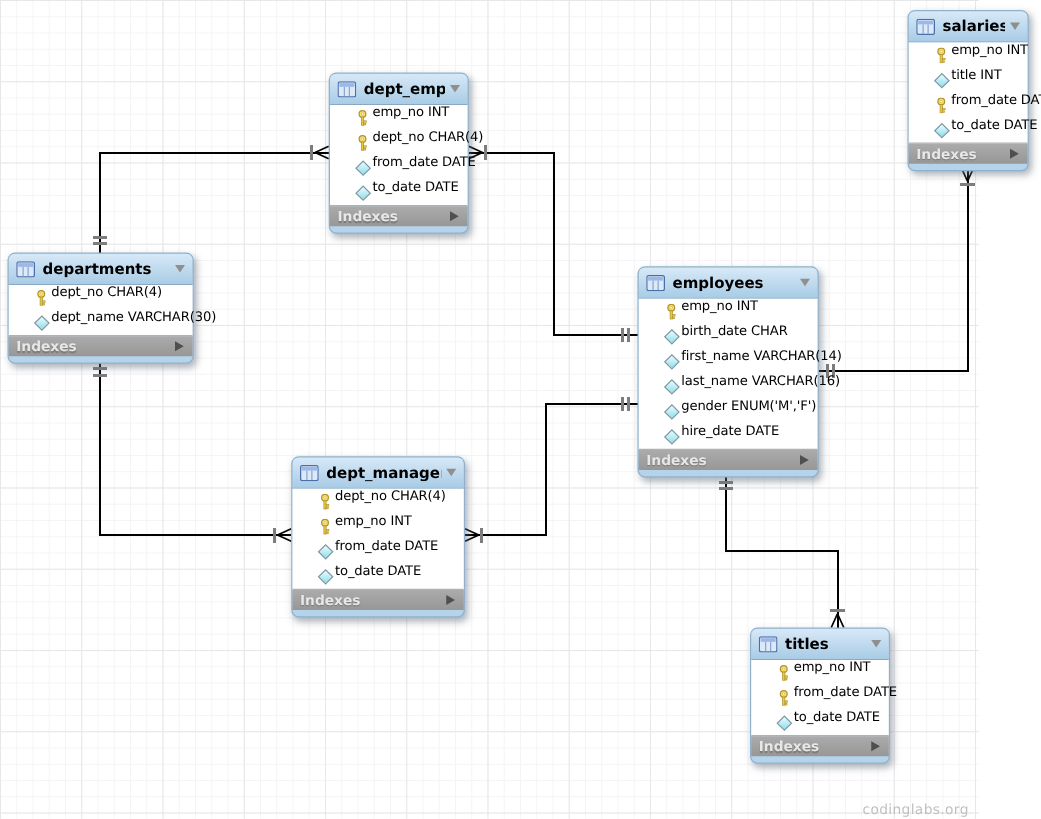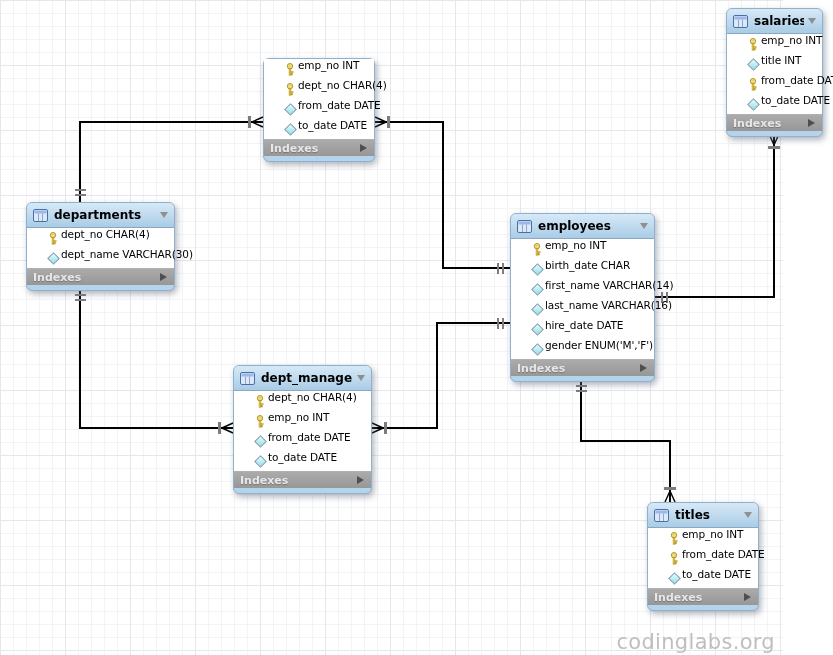--- a/index.html
+++ b/index.html
@@ -41,21 +41,21 @@
   .diamond{width:7px;height:7px;transform:rotate(45deg);background:linear-gradient(135deg,#eafcfe,#8fdeea);border:1px solid #7b98a5;display:block;}
   .tbl-footer{
     height:16px;display:flex;align-items:center;
     background:linear-gradient(#ababab,#979797);
     padding:0 7px 0 6px;
   }
   .footer-label{flex:1 1 auto;font-size:11px;font-weight:bold;color:#e7e7e7;text-shadow:0 1px 1px rgba(0,0,0,.25);}
   .footer-arrow{flex:0 0 auto;width:0;height:0;border-top:4.5px solid transparent;border-bottom:4.5px solid transparent;border-left:7px solid #4f4f4f;}
   #watermark{
     position:absolute;right:8px;bottom:1px;z-index:3;
-    font-size:21px;color:#bfbfbf;letter-spacing:.3px;
+    font-size:11px;color:#bfbfbf;letter-spacing:.3px;
   }
 </style>
 </head>
 <body>
 
 <div id="canvas">
   <svg id="connector-layer" width="833" height="655" viewBox="0 0 833 655">
       <g>
         <polyline points="263,122 80,122 80,202" fill="none" stroke="#000" stroke-width="1.6" shape-rendering="crispEdges"></polyline>
         <line x1="252" y1="122" x2="263" y2="127" stroke="#000" stroke-width="1.4"></line>
@@ -156,20 +156,32 @@
             </span>
             <span class="row-text">to_date DATE</span>
           </div>
         </div>
         <div class="tbl-footer">
           <span class="footer-label">Indexes</span>
           <span class="footer-arrow"></span>
         </div>
       </div>
       <div class="db-table" style="left: 263px; top: 58px; width: 112px;">
+        <div class="tbl-header">
+          <span>
+            <svg class="tbl-icon" width="15" height="13" viewBox="0 0 15 13">
+              <rect x="0.5" y="0.5" width="14" height="12" rx="1.5" fill="#dce9f8" stroke="#4a6ea8"></rect>
+              <rect x="1.5" y="1.5" width="12" height="3" fill="#9db8e8"></rect>
+              <line x1="5.5" y1="4.5" x2="5.5" y2="12" stroke="#8ca6cc"></line>
+              <line x1="9.5" y1="4.5" x2="9.5" y2="12" stroke="#8ca6cc"></line>
+            </svg>
+          </span>
+          <span class="tbl-title">dept_emp</span>
+          <span class="collapse-tri"></span>
+        </div>
         <div class="tbl-body">
           <div class="tbl-row">
             <span class="row-icon">
               <svg width="10" height="13" viewBox="0 0 10 13">
                 <circle cx="5" cy="3.2" r="2.7" fill="#f8e070" stroke="#b2952a"></circle>
                 <circle cx="5" cy="3.2" r="1" fill="#fffbe0" stroke="#c9ad3c" stroke-width="0.5"></circle>
                 <rect x="4.1" y="5.6" width="1.8" height="6.6" fill="#e9c93f" stroke="#b2952a" stroke-width="0.6"></rect>
                 <rect x="5.9" y="8.6" width="2.2" height="1.3" fill="#e9c93f" stroke="#b2952a" stroke-width="0.5"></rect>
                 <rect x="5.9" y="10.7" width="1.7" height="1.3" fill="#e9c93f" stroke="#b2952a" stroke-width="0.5"></rect>
               </svg>
@@ -199,21 +211,21 @@
               <span class="diamond"></span>
             </span>
             <span class="row-text">to_date DATE</span>
           </div>
         </div>
         <div class="tbl-footer">
           <span class="footer-label">Indexes</span>
           <span class="footer-arrow"></span>
         </div>
       </div>
-      <div class="db-table" style="left: 6px; top: 202px; width: 149px; margin-left: 20px;">
+      <div class="db-table" style="left: 6px; top: 202px; width: 149px;">
         <div class="tbl-header">
           <span>
             <svg class="tbl-icon" width="15" height="13" viewBox="0 0 15 13">
               <rect x="0.5" y="0.5" width="14" height="12" rx="1.5" fill="#dce9f8" stroke="#4a6ea8"></rect>
               <rect x="1.5" y="1.5" width="12" height="3" fill="#9db8e8"></rect>
               <line x1="5.5" y1="4.5" x2="5.5" y2="12" stroke="#8ca6cc"></line>
               <line x1="9.5" y1="4.5" x2="9.5" y2="12" stroke="#8ca6cc"></line>
             </svg>
           </span>
           <span class="tbl-title">departments</span>
@@ -285,28 +297,28 @@
           <div class="tbl-row">
             <span class="row-icon">
               <span class="diamond"></span>
             </span>
             <span class="row-text">last_name VARCHAR(16)</span>
           </div>
           <div class="tbl-row">
             <span class="row-icon">
               <span class="diamond"></span>
             </span>
+            <span class="row-text">gender ENUM('M','F')</span>
+          </div>
+          <div class="tbl-row">
+            <span class="row-icon">
+              <span class="diamond"></span>
+            </span>
             <span class="row-text">hire_date DATE</span>
           </div>
-          <div class="tbl-row">
-            <span class="row-icon">
-              <span class="diamond"></span>
-            </span>
-            <span class="row-text">gender ENUM('M','F')</span>
-          </div>
         </div>
         <div class="tbl-footer">
           <span class="footer-label">Indexes</span>
           <span class="footer-arrow"></span>
         </div>
       </div>
       <div class="db-table" style="left: 233px; top: 365px; width: 139px;">
         <div class="tbl-header">
           <span>
             <svg class="tbl-icon" width="15" height="13" viewBox="0 0 15 13">
@@ -355,21 +367,21 @@
               <span class="diamond"></span>
             </span>
             <span class="row-text">to_date DATE</span>
           </div>
         </div>
         <div class="tbl-footer">
           <span class="footer-label">Indexes</span>
           <span class="footer-arrow"></span>
         </div>
       </div>
-      <div class="db-table" style="left: 647px; top: 502px; width: 112px;">
+      <div class="db-table" style="left: 600px; top: 502px; width: 112px;">
         <div class="tbl-header">
           <span>
             <svg class="tbl-icon" width="15" height="13" viewBox="0 0 15 13">
               <rect x="0.5" y="0.5" width="14" height="12" rx="1.5" fill="#dce9f8" stroke="#4a6ea8"></rect>
               <rect x="1.5" y="1.5" width="12" height="3" fill="#9db8e8"></rect>
               <line x1="5.5" y1="4.5" x2="5.5" y2="12" stroke="#8ca6cc"></line>
               <line x1="9.5" y1="4.5" x2="9.5" y2="12" stroke="#8ca6cc"></line>
             </svg>
           </span>
           <span class="tbl-title">titles</span>

